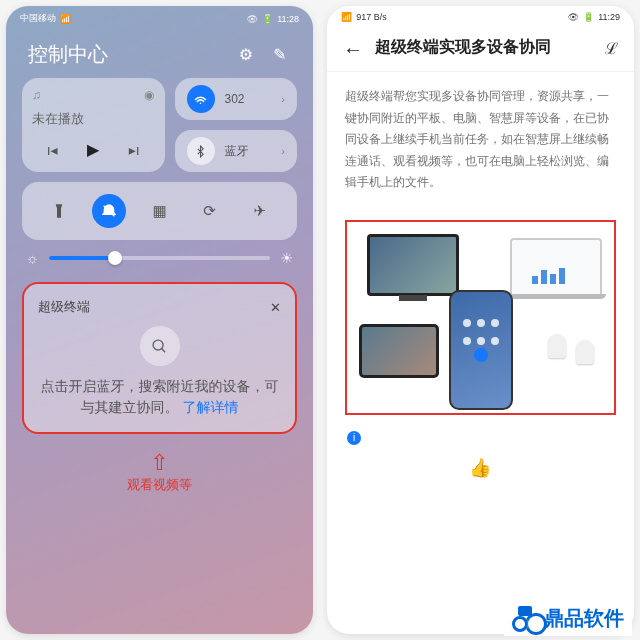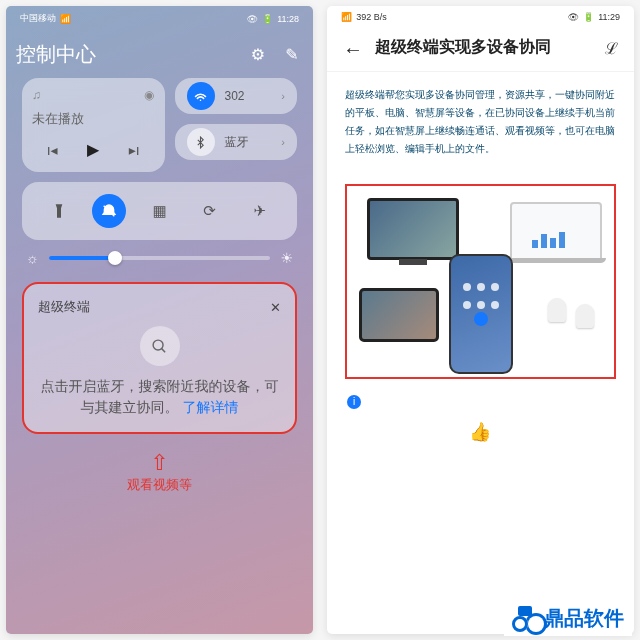--- a/index.html
+++ b/index.html
@@ -1,35 +1,35 @@
 <!DOCTYPE html>
 <html><head>
 <meta charset="utf-8">
 <style>
 *{margin:0;padding:0;box-sizing:border-box;font-family:-apple-system,"PingFang SC","Microsoft YaHei",sans-serif}
 body{width:640px;height:640px;background:#f5f5f5;display:flex;gap:14px;padding:6px;position:relative}
-.phone{flex:1;background:#fff;border-radius:5px;overflow:hidden;position:relative;box-shadow:0 2px 8px rgba(0,0,0,.1)}
+.phone{flex:1;background:#fff;border-radius:22px;overflow:hidden;position:relative;box-shadow:0 2px 8px rgba(0,0,0,.1)}
 .left-phone{background:linear-gradient(160deg,#8fa8c5 0%,#a59bc1 45%,#c698a8 100%)}
 .status-bar{display:flex;justify-content:space-between;align-items:center;padding:6px 14px 2px;font-size:9px;color:#333}
 .left-phone .status-bar{color:#fff}
 .status-left,.status-right{display:flex;align-items:center;gap:4px}
-.cc-header{display:flex;justify-content:space-between;align-items:center;padding:14px 10px 10px;color:#fff}
+.cc-header{display:flex;justify-content:space-between;align-items:center;padding:14px 22px 10px;color:#fff}
 .cc-title{font-size:20px;font-weight:500}
 .cc-hdr-icons{display:flex;gap:12px}
 .hdr-icon{width:22px;height:22px;display:flex;align-items:center;justify-content:center}
 .tiles-area{padding:0 16px}
 .tiles-row{display:flex;gap:10px;margin-bottom:10px}
 .tile{background:rgba(255,255,255,.45);border-radius:16px;backdrop-filter:blur(10px)}
 .music-tile{flex:1;height:94px;padding:10px;color:#444}
 .music-top{display:flex;justify-content:space-between;font-size:12px;color:#888}
 .music-mid{font-size:13px;color:#666;margin-top:8px}
 .music-ctrls{display:flex;justify-content:space-around;align-items:center;margin-top:12px;font-size:14px;color:#555}
 .music-ctrls .play{font-size:16px;color:#222}
 .right-col{flex:1;display:flex;flex-direction:column;gap:10px}
-.wifi-tile,.bt-tile{height:36px;display:flex;align-items:center;padding:0 12px;gap:10px}
+.wifi-tile,.bt-tile{height:42px;display:flex;align-items:center;padding:0 12px;gap:10px}
 .wifi-tile{background:rgba(255,255,255,.45);border-radius:16px}
 .bt-tile{background:rgba(255,255,255,.45);border-radius:16px}
 .circle-icon{width:28px;height:28px;border-radius:50%;display:flex;align-items:center;justify-content:center;font-size:13px}
 .wifi-tile .circle-icon{background:#1677ff;color:#fff}
 .bt-tile .circle-icon{background:rgba(255,255,255,.6);color:#555}
 .tile-label{font-size:12px;color:#555;flex:1}
 .toggle-row{background:rgba(255,255,255,.45);border-radius:16px;padding:12px;display:flex;justify-content:space-around;margin-bottom:10px}
 .tgl{width:34px;height:34px;border-radius:50%;display:flex;align-items:center;justify-content:center;font-size:15px;color:#555}
 .tgl.active{background:#1677ff;color:#fff}
 .brightness{display:flex;align-items:center;gap:10px;padding:0 4px;margin-bottom:14px}
@@ -42,21 +42,21 @@
 .search-circle{width:40px;height:40px;border-radius:50%;background:rgba(255,255,255,.4);display:flex;align-items:center;justify-content:center;margin:0 auto 10px;color:#666;font-size:16px}
 .super-hint{text-align:center;font-size:14px;color:#555;line-height:1.5}
 .super-hint a{color:#1677ff;text-decoration:none}
 .arrow-label{text-align:center;margin-top:12px;color:#e3342f;font-size:13px}
 .arrow-up{color:#e3342f;font-size:22px;display:block;margin-top:4px}
 
 .detail-hdr{display:flex;align-items:center;padding:12px 16px;gap:12px;border-bottom:1px solid rgba(0,0,0,.05)}
 .back-arrow{font-size:20px;color:#222}
 .detail-title{font-size:16px;font-weight:600;color:#222;flex:1}
 .brush-icon{font-size:16px;color:#333}
-.detail-body{padding:14px 18px;font-size:10px;color:#0c4a6e;line-height:1.8}
+.detail-body{padding:14px 18px;font-size:12px;color:#737373;line-height:1.8}
 .illus-box{margin:12px 18px 0;border:2px solid #e3342f;height:195px;position:relative;background:#fff}
 .dev-monitor{position:absolute;left:20px;top:12px;width:92px;height:62px;background:linear-gradient(135deg,#4a6a8a,#88a5a0);border:3px solid #222;border-radius:4px}
 .dev-monitor::after{content:"";position:absolute;bottom:-8px;left:50%;width:28px;height:6px;background:#444;transform:translateX(-50%)}
 .dev-laptop{position:absolute;right:12px;top:16px;width:92px;height:58px;background:#f8f9fb;border:2px solid #ccc;border-radius:4px 4px 0 0}
 .dev-laptop::after{content:"";position:absolute;bottom:-5px;left:-6px;right:-6px;height:5px;background:#bbb;border-radius:0 0 6px 6px}
 .dev-laptop .bars{position:absolute;left:20px;bottom:10px;display:flex;gap:3px;align-items:flex-end}
 .dev-laptop .bars span{width:6px;background:#4a90e2}
 .dev-tablet{position:absolute;left:12px;top:102px;width:80px;height:54px;background:linear-gradient(135deg,#5b7a8e,#a68a7a);border:3px solid #222;border-radius:5px}
 .dev-earbuds{position:absolute;right:18px;top:112px;width:50px;height:36px}
 .dev-earbuds::before,.dev-earbuds::after{content:"";position:absolute;width:18px;height:24px;background:#f0f0f0;border-radius:10px 10px 4px 4px;box-shadow:0 1px 2px rgba(0,0,0,.2)}
@@ -171,21 +171,21 @@
   <div class="arrow-label">
     <span class="arrow-up">⇧</span>
     <span>观看视频等</span>
   </div>
 </div>
 
 <div class="phone">
   <div class="status-bar">
     <div class="status-left">
       <span>📶</span>
-      <span>392 B/s</span>
+      <span>917 B/s</span>
     </div>
     <div class="status-right">
       <span>👁</span>
       <span>🔋</span>
       <span>11:29</span>
     </div>
   </div>
   <div class="detail-hdr">
     <span class="back-arrow">←</span>
     <span class="detail-title">超级终端实现多设备协同</span>

